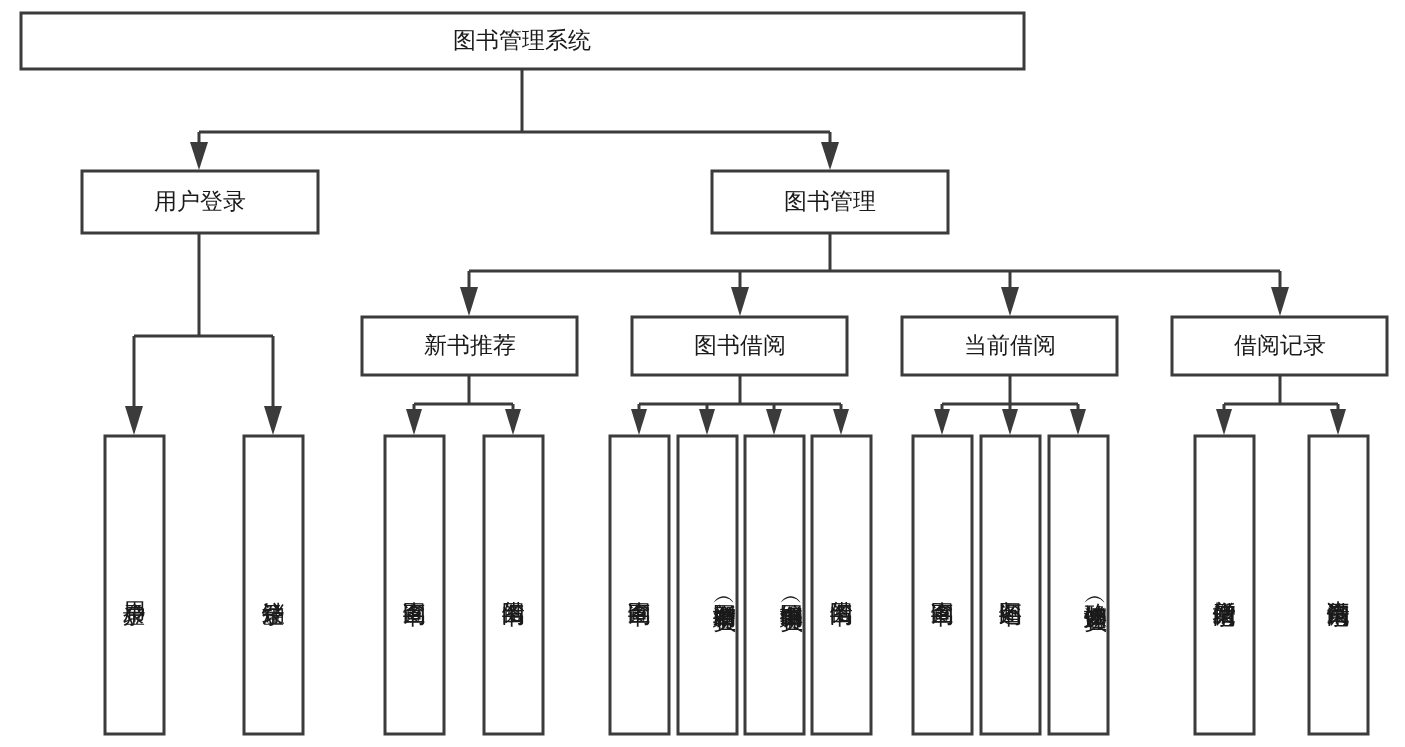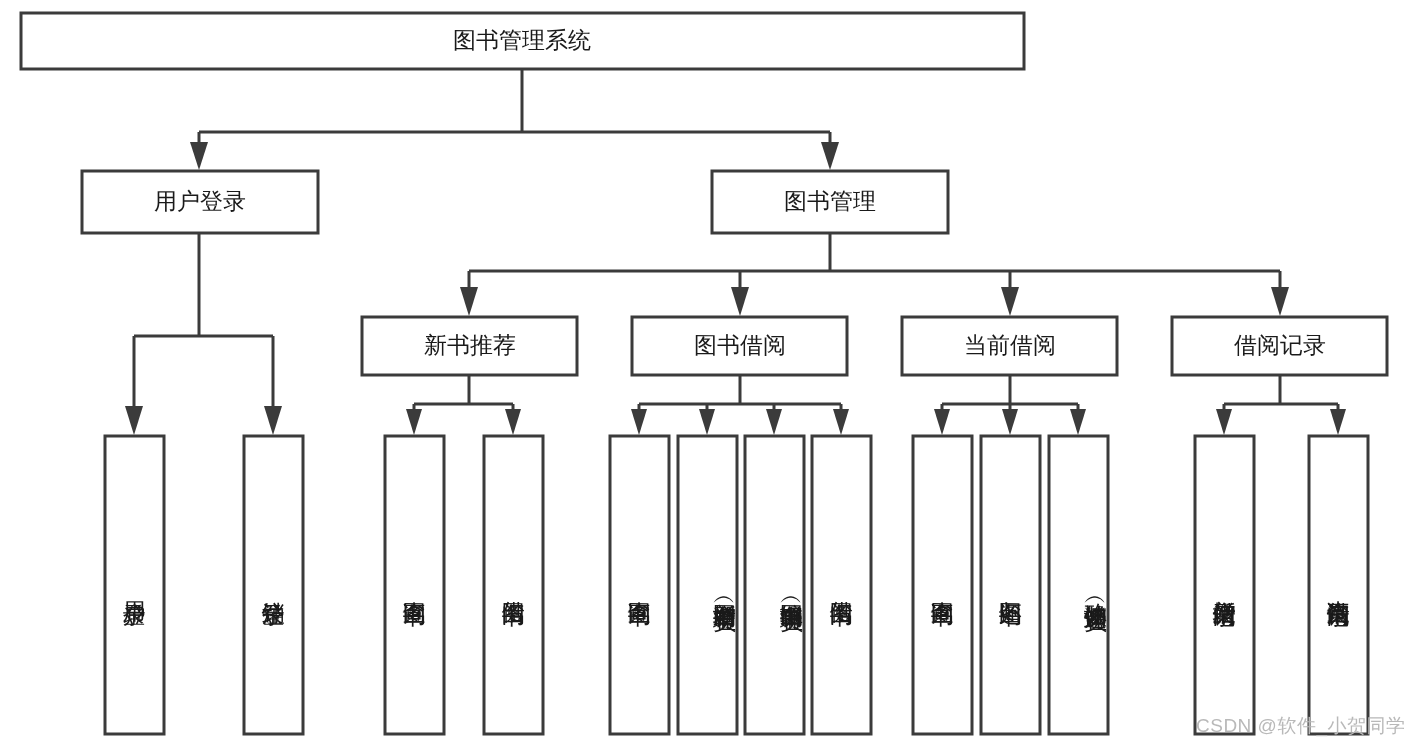--- a/index.html
+++ b/index.html
@@ -241,15 +241,14 @@
   <div class="node-label-v" style="left:913px; top:436px; width:59px; height:298px;">查询图书</div>
 
   <div class="node-label-v" style="left:981px; top:436px; width:59px; height:298px;">归还图书</div>
 
   <div class="node-label-v" style="left:1049px; top:436px; width:59px; height:298px; align-items:flex-start; padding-top:8px; box-sizing:border-box;">确认归还（管理员）</div>
 
   <div class="node-label-v" style="left:1195px; top:436px; width:59px; height:298px;">新增借阅记录</div>
 
   <div class="node-label-v" style="left:1309px; top:436px; width:59px; height:298px;">查询借阅记录</div>
 
-  <div class="watermark" style="left:1196px; top:713px;">CSDN @软件_小贺同学</div>
 
 </div>
 
 </body></html>

